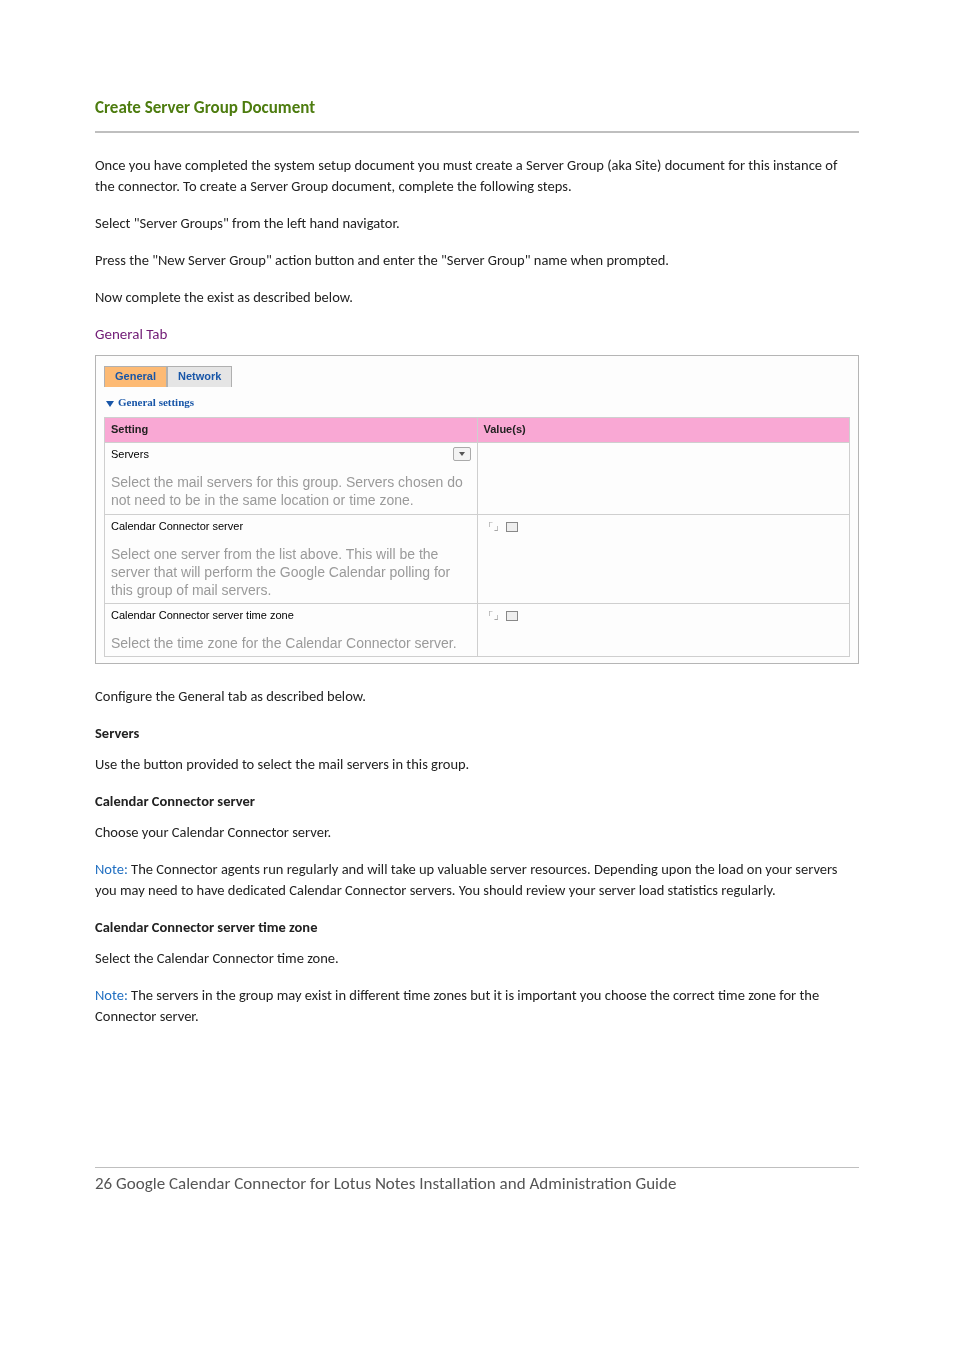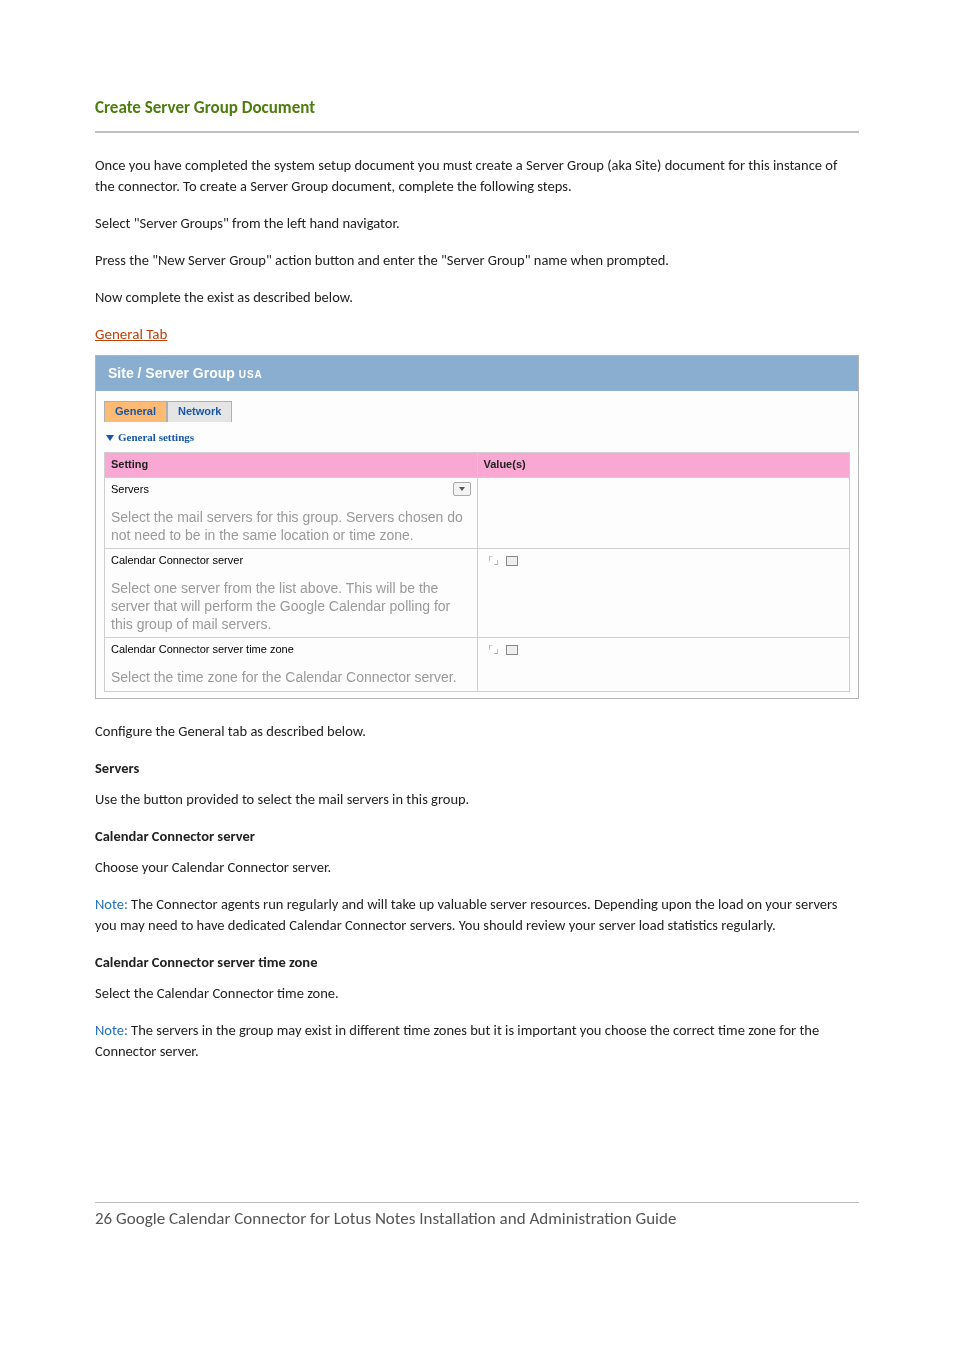--- a/index.html
+++ b/index.html
@@ -20,26 +20,25 @@
     margin-bottom: 10px;
     margin-top: 6px;
   }
   hr.title-rule {
     border: none;
     border-top: 2px solid #bfbfbf;
     margin-bottom: 22px;
   }
   p.body { margin-bottom: 16px; }
   h3.subhead {
-    color: #c2410c;
+    color: #701a75;
     font-weight: 400;
     font-size: 15px;
     margin-top: 12px;
     margin-bottom: 10px;
-    text-decoration: underline;
   }
   .form-box {
     border: 1px solid #b5b5b5;
     margin-bottom: 22px;
     background:#fdfdfd;
     font-family: Arial, sans-serif;
   }
   .form-header {
     background: #8aaed0;
     color: #fff;
@@ -150,24 +149,20 @@
 <hr class="title-rule">
 
 <p class="body">Once you have completed the system setup document you must create a Server Group (aka Site) document for this instance of the connector. To create a Server Group document, complete the following steps.</p>
 <p class="body">Select "Server Groups" from the left hand navigator.</p>
 <p class="body">Press the "New Server Group" action button and enter the "Server Group" name when prompted.</p>
 <p class="body">Now complete the exist as described below.</p>
 
 <h3 class="subhead">General Tab</h3>
 
 <div class="form-box">
-  <div class="form-header">
-    <span>Site / Server Group</span>
-    <span class="small">USA</span>
-  </div>
 
   <div class="tabs-row">
     <span class="tab active">General</span><span class="tab">Network</span>
   </div>
 
   <div class="section-label">
     <span class="twisty"></span><span>General settings</span>
   </div>
 
   <table class="settings">

